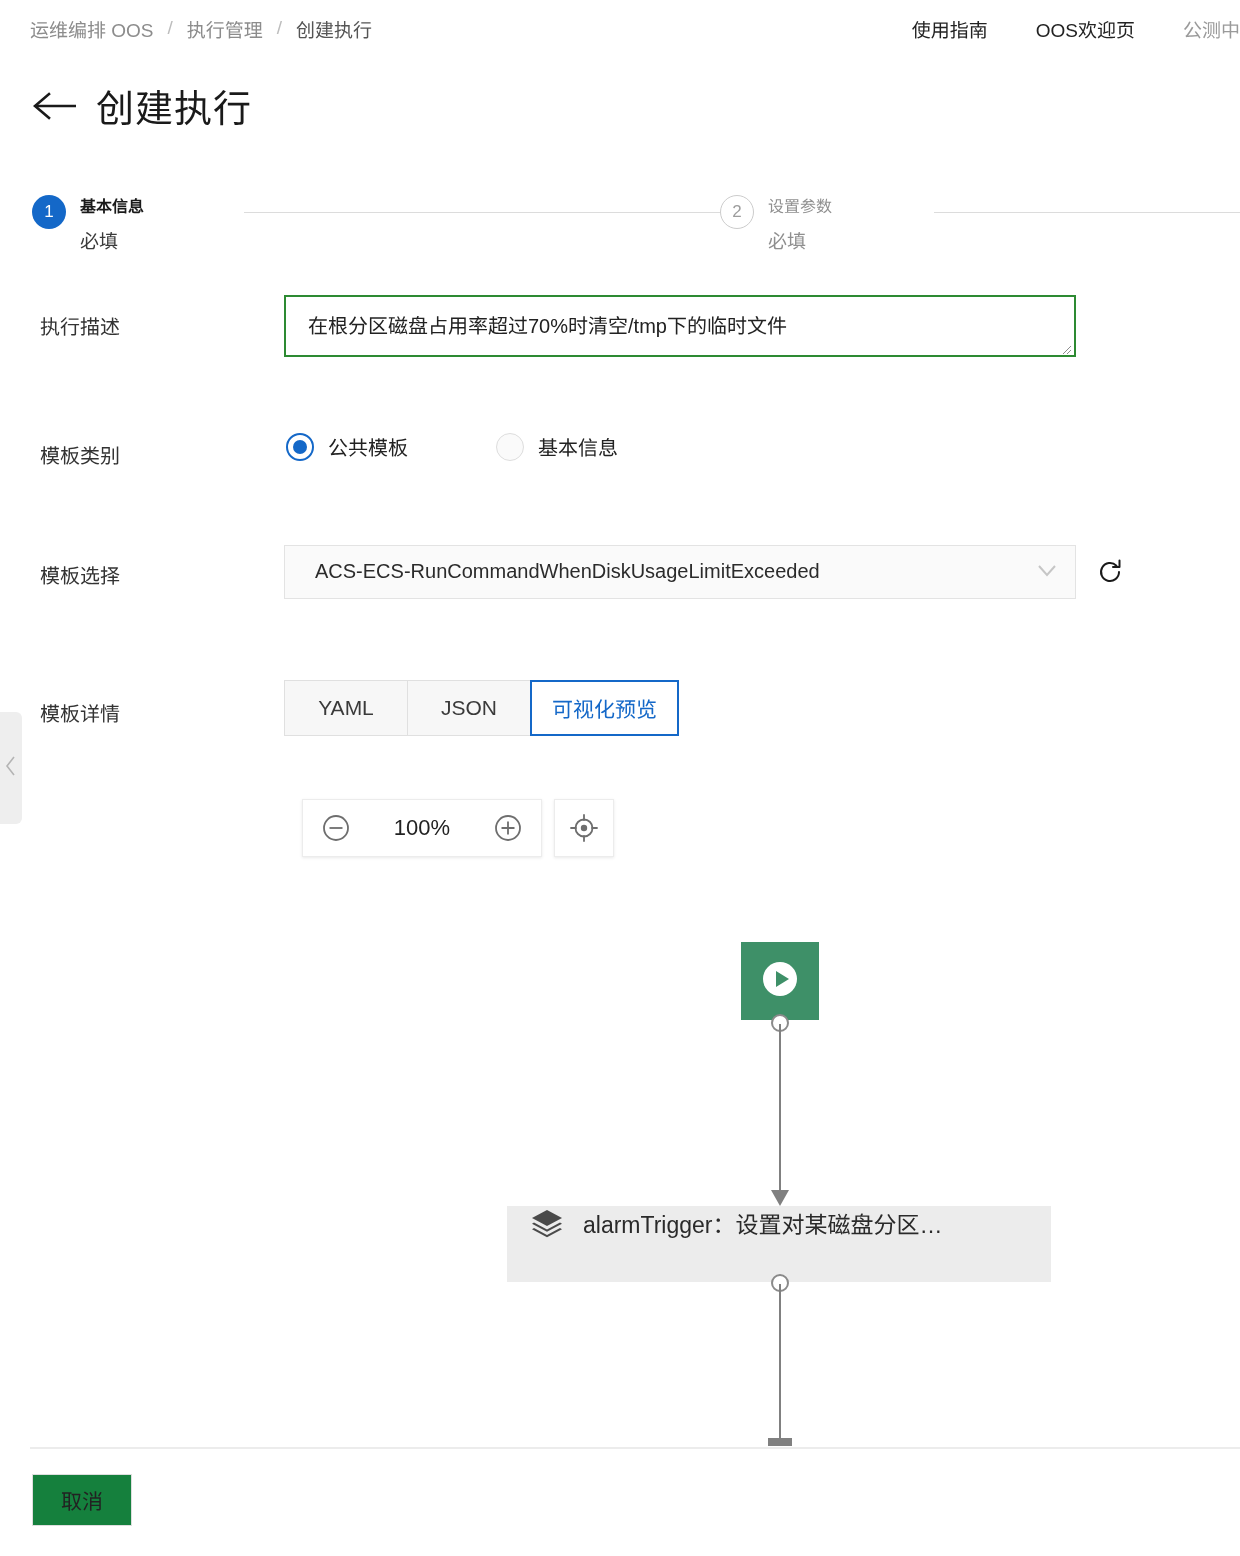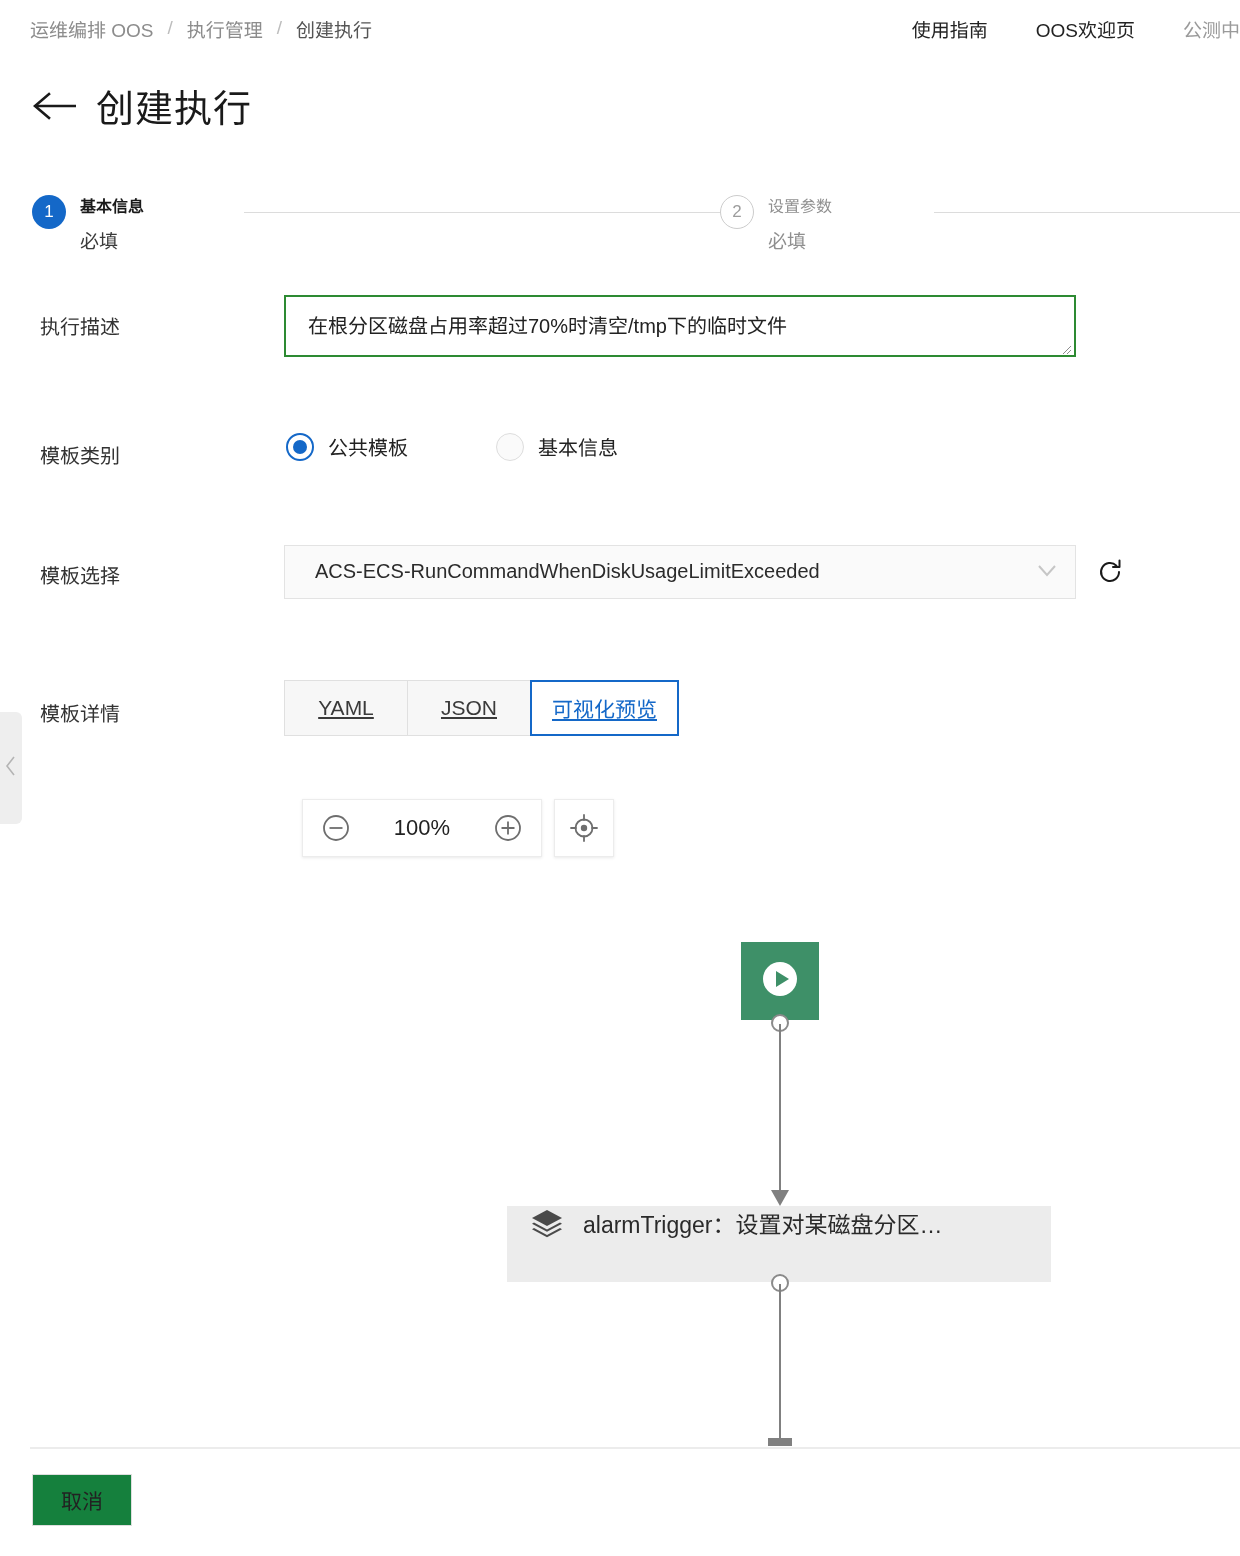--- a/index.html
+++ b/index.html
@@ -284,21 +284,20 @@
     padding: 0 20px;
     box-sizing: border-box;
     display: flex;
     align-items: center;
     justify-content: center;
     font-size: 21px;
     background: #f7f7f7;
     border: 1px solid #e0e0e0;
     margin-left: -1px;
     color: #3a3a3a;
-    text-decoration: underline;
   }
   .tab:first-child { margin-left: 0; }
   .tab.active {
     background: #ffffff;
     border: 2px solid #1468c8;
     color: #1468c8;
     z-index: 2;
   }
 
   

